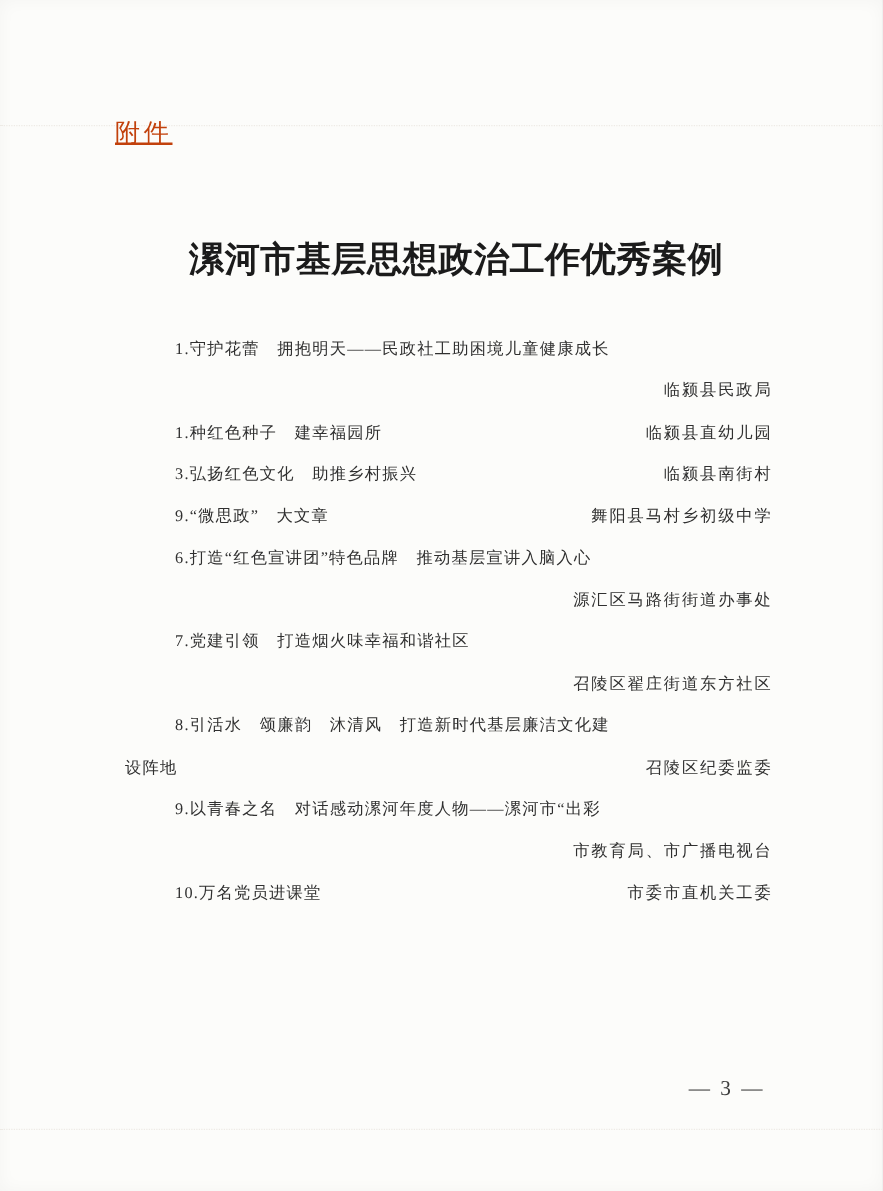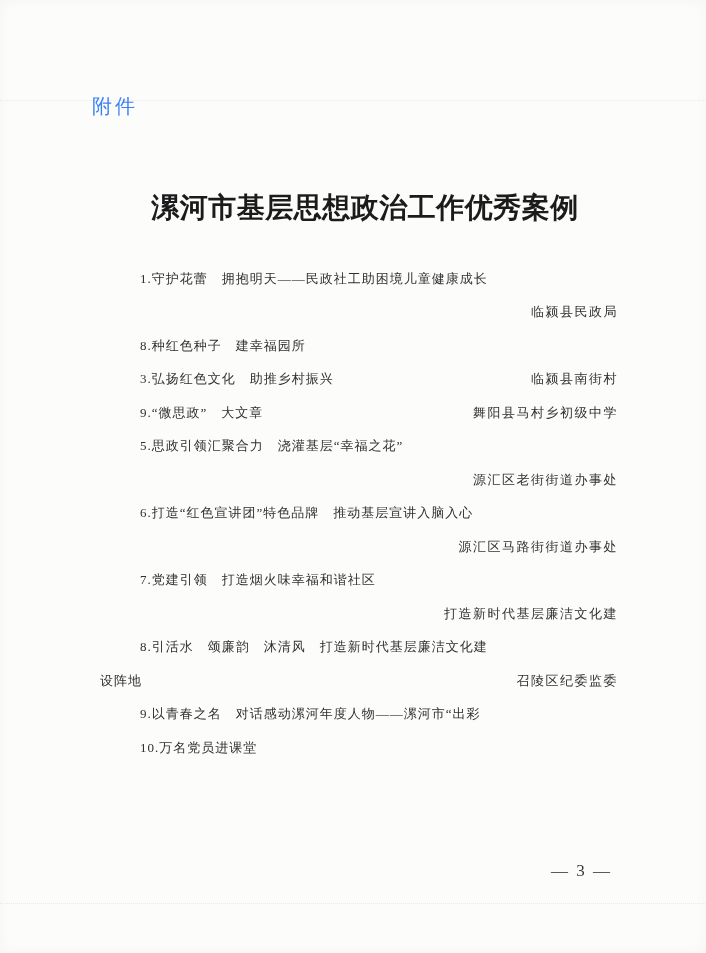--- a/index.html
+++ b/index.html
@@ -28,21 +28,22 @@
   .scan-line-top { top: 100px; }
   .scan-line-bottom { top: 903px; }
 
   .attachment {
     position: absolute;
     left: 92px;
     top: 93px;
     font-family: "Liberation Sans", "DejaVu Sans", sans-serif;
     font-size: 20px;
     letter-spacing: 3px;
-    color: #3b82f6;
+    color: #c2410c;
+    text-decoration: underline;
   }
   .title {
     position: absolute;
     left: 12px;
     top: 189px;
     width: 100%;
     margin: 0;
     text-align: center;
     font-size: 28px;
     font-weight: 700;
@@ -89,29 +90,28 @@
   <div class="scan-line scan-line-top"></div>
   <div class="scan-line scan-line-bottom"></div>
 
   <div class="attachment">附件</div>
 
   <h1 class="title">漯河市基层思想政治工作优秀案例</h1>
 
   <div class="case-list" id="case-list">
       <div class="case-line indent"><span class="left-text">1.守护花蕾　拥抱明天——民政社工助困境儿童健康成长</span><span class="right-text"></span></div>
       <div class="case-line"><span class="left-text"></span><span class="right-text">临颍县民政局</span></div>
-      <div class="case-line indent"><span class="left-text">8.种红色种子　建幸福园所</span></div>
+      <div class="case-line indent"><span class="left-text">1.种红色种子　建幸福园所</span><span class="right-text">临颍县直幼儿园</span></div>
       <div class="case-line indent"><span class="left-text">3.弘扬红色文化　助推乡村振兴</span><span class="right-text">临颍县南街村</span></div>
       <div class="case-line indent"><span class="left-text">9.“微思政”　大文章</span><span class="right-text">舞阳县马村乡初级中学</span></div>
-      <div class="case-line indent"><span class="left-text">5.思政引领汇聚合力　浇灌基层“幸福之花”</span><span class="right-text"></span></div>
-      <div class="case-line"><span class="left-text"></span><span class="right-text">源汇区老街街道办事处</span></div>
       <div class="case-line indent"><span class="left-text">6.打造“红色宣讲团”特色品牌　推动基层宣讲入脑入心</span><span class="right-text"></span></div>
       <div class="case-line"><span class="left-text"></span><span class="right-text">源汇区马路街街道办事处</span></div>
       <div class="case-line indent"><span class="left-text">7.党建引领　打造烟火味幸福和谐社区</span><span class="right-text"></span></div>
-      <div class="case-line"><span class="left-text"></span><span class="right-text">打造新时代基层廉洁文化建</span></div>
+      <div class="case-line"><span class="left-text"></span><span class="right-text">召陵区翟庄街道东方社区</span></div>
       <div class="case-line indent"><span class="left-text">8.引活水　颂廉韵　沐清风　打造新时代基层廉洁文化建</span><span class="right-text"></span></div>
       <div class="case-line"><span class="left-text">设阵地</span><span class="right-text">召陵区纪委监委</span></div>
       <div class="case-line indent"><span class="left-text">9.以青春之名　对话感动漯河年度人物——漯河市“出彩</span><span class="right-text"></span></div>
-      <div class="case-line indent"><span class="left-text">10.万名党员进课堂</span></div>
+      <div class="case-line"><span class="left-text"></span><span class="right-text">市教育局、市广播电视台</span></div>
+      <div class="case-line indent"><span class="left-text">10.万名党员进课堂</span><span class="right-text">市委市直机关工委</span></div>
     </div>
 
   <div class="page-number">— 3 —</div>
 </div>
 
 </body></html>

